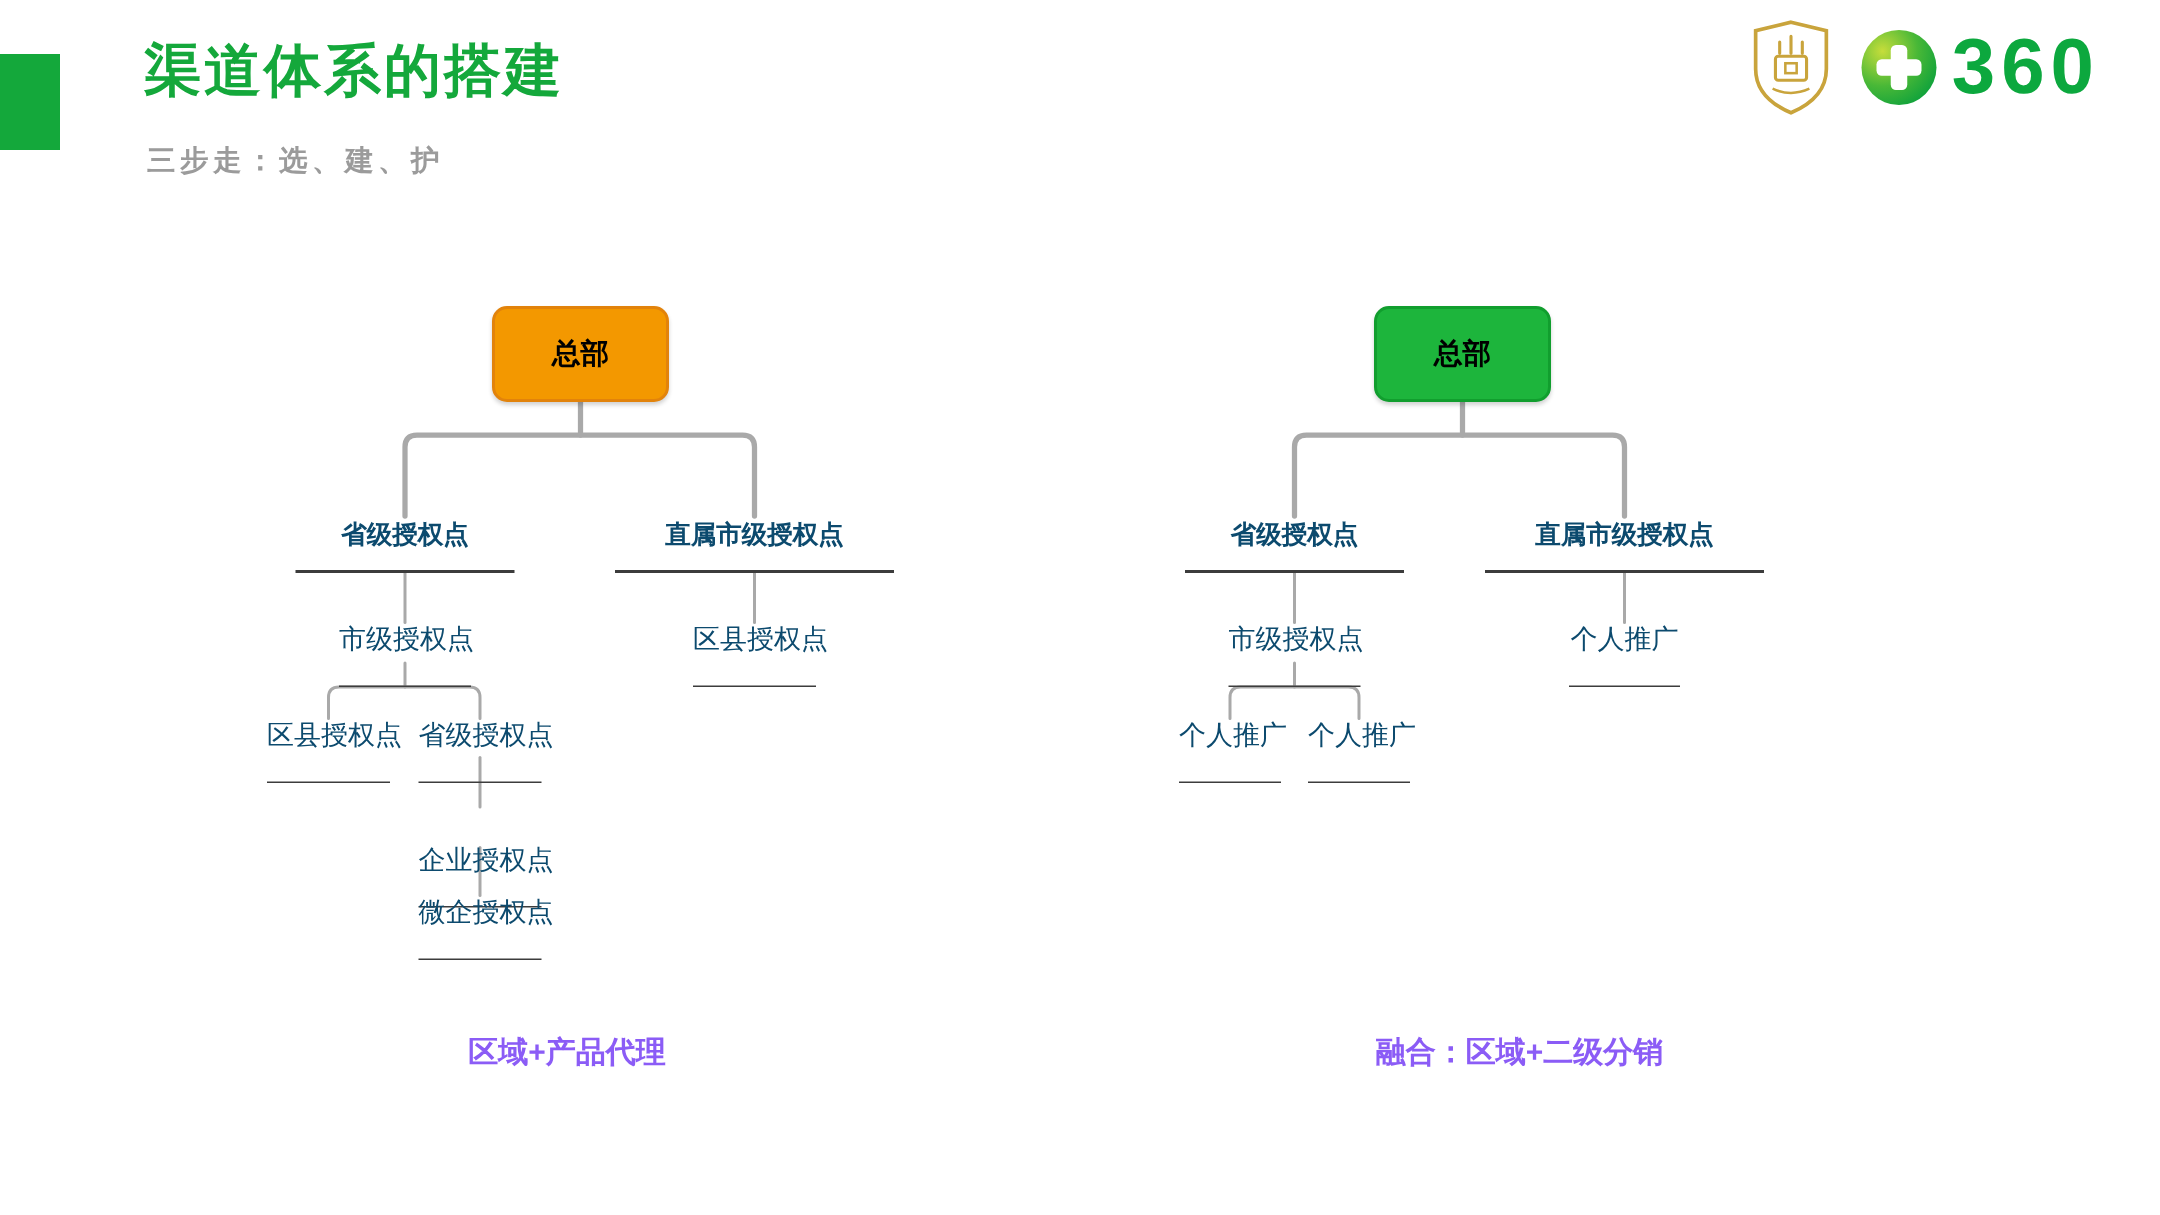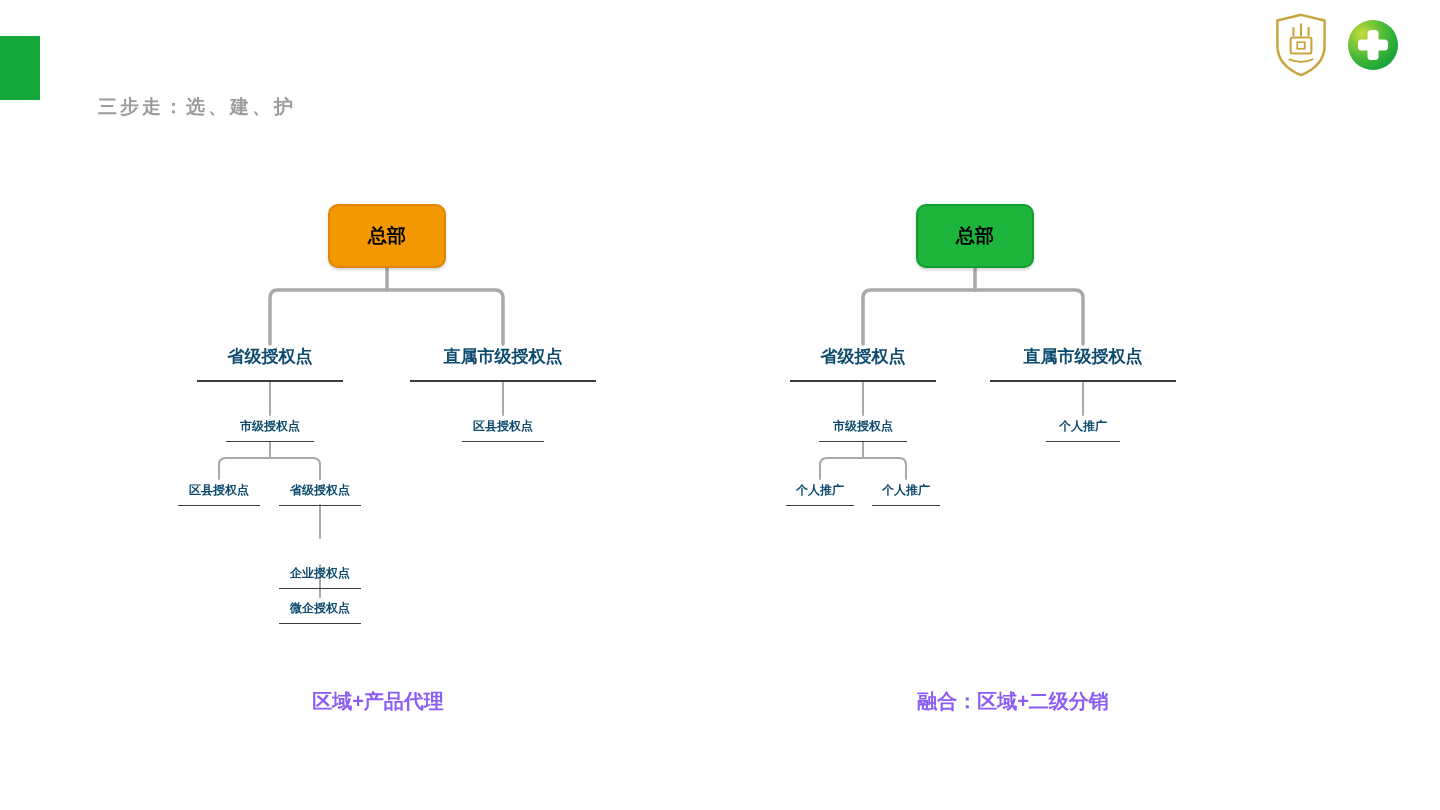--- a/index.html
+++ b/index.html
@@ -31,33 +31,34 @@
     font-size:19px; font-weight:600; color:#000000; z-index:2;
   }
   .root-left  { left:387px; top:204px; background:#f39800; border:2px solid #e2830b; box-shadow:0 2px 3px rgba(0,0,0,.18); }
   .root-right { left:975px; top:204px; background:#1db53c; border:2px solid #119e2e; box-shadow:0 2px 3px rgba(0,0,0,.18); }
 
   .node-label {
     position:absolute; transform:translateX(-50%);
     text-align:center; color:#0c4a6e; z-index:2; white-space:nowrap;
   }
   .lvl1 { font-size:17px; font-weight:600; line-height:22px; padding-bottom:12px; border-bottom:2px solid #3c3c3c; }
-  .lvl2 { font-size:12px; font-weight:700; line-height:18px; padding-bottom:6px; border-bottom:1.5px solid #3c3c3c; }
+  .lvl2 { font-size:18px; font-weight:400; line-height:18px; padding-bottom:22px; border-bottom:1.5px solid #3c3c3c; }
 
   .caption {
     position:absolute; transform:translateX(-50%);
     font-size:20px; font-weight:bold; color:#8b5cf6; z-index:2; white-space:nowrap;
   }
 </style>
 </head>
 <body>
 
 <div class="slide">
 
   <div class="accent-block"></div>
+  <h1 class="title">渠道体系的搭建</h1>
   <div class="subtitle">三步走：选、建、护</div>
 
   <div class="logos">
     <svg class="crest" viewBox="0 0 60 70">
       <path d="M30 3 L55 9 V36 C55 52 44 61 30 67 C16 61 5 52 5 36 V9 Z" fill="none" stroke="#c9a43c" stroke-width="2.6"></path>
       <path d="M22 17 L22 25 M30 13 L30 25 M38 17 L38 25" fill="none" stroke="#c9a43c" stroke-width="2.2" stroke-linecap="round"></path>
       <rect x="19" y="27" width="22" height="17" rx="2" fill="none" stroke="#c9a43c" stroke-width="2.2"></rect>
       <rect x="26" y="32" width="8" height="7" fill="none" stroke="#c9a43c" stroke-width="1.8"></rect>
       <path d="M17 50 Q30 56 43 50" fill="none" stroke="#c9a43c" stroke-width="1.8"></path>
     </svg>
@@ -67,20 +68,21 @@
           <radialGradient id="g360" cx="28%" cy="28%" r="85%">
             <stop offset="0%" stop-color="#c6dd3b"></stop>
             <stop offset="55%" stop-color="#49b837"></stop>
             <stop offset="100%" stop-color="#0aa03c"></stop>
           </radialGradient>
         </defs>
         <circle cx="27" cy="27" r="25" fill="url(#g360)"></circle>
         <rect x="21.5" y="12" width="11" height="30" rx="3.5" fill="#ffffff"></rect>
         <rect x="12" y="21.5" width="30" height="11" rx="3.5" fill="#ffffff"></rect>
       </svg>
+      <span class="digits">360</span>
     </div>
   </div>
 
   <svg class="connectors" viewBox="0 0 1440 810">
     <g fill="none" stroke="#a9a9a9" stroke-width="3.5" stroke-linecap="round">
 
       <path d="M387 267 L387 290"></path>
       <path d="M270 344 L270 298 Q270 290 278 290 L495 290 Q503 290 503 298 L503 344"></path>
 
       <path d="M975 267 L975 290"></path>

